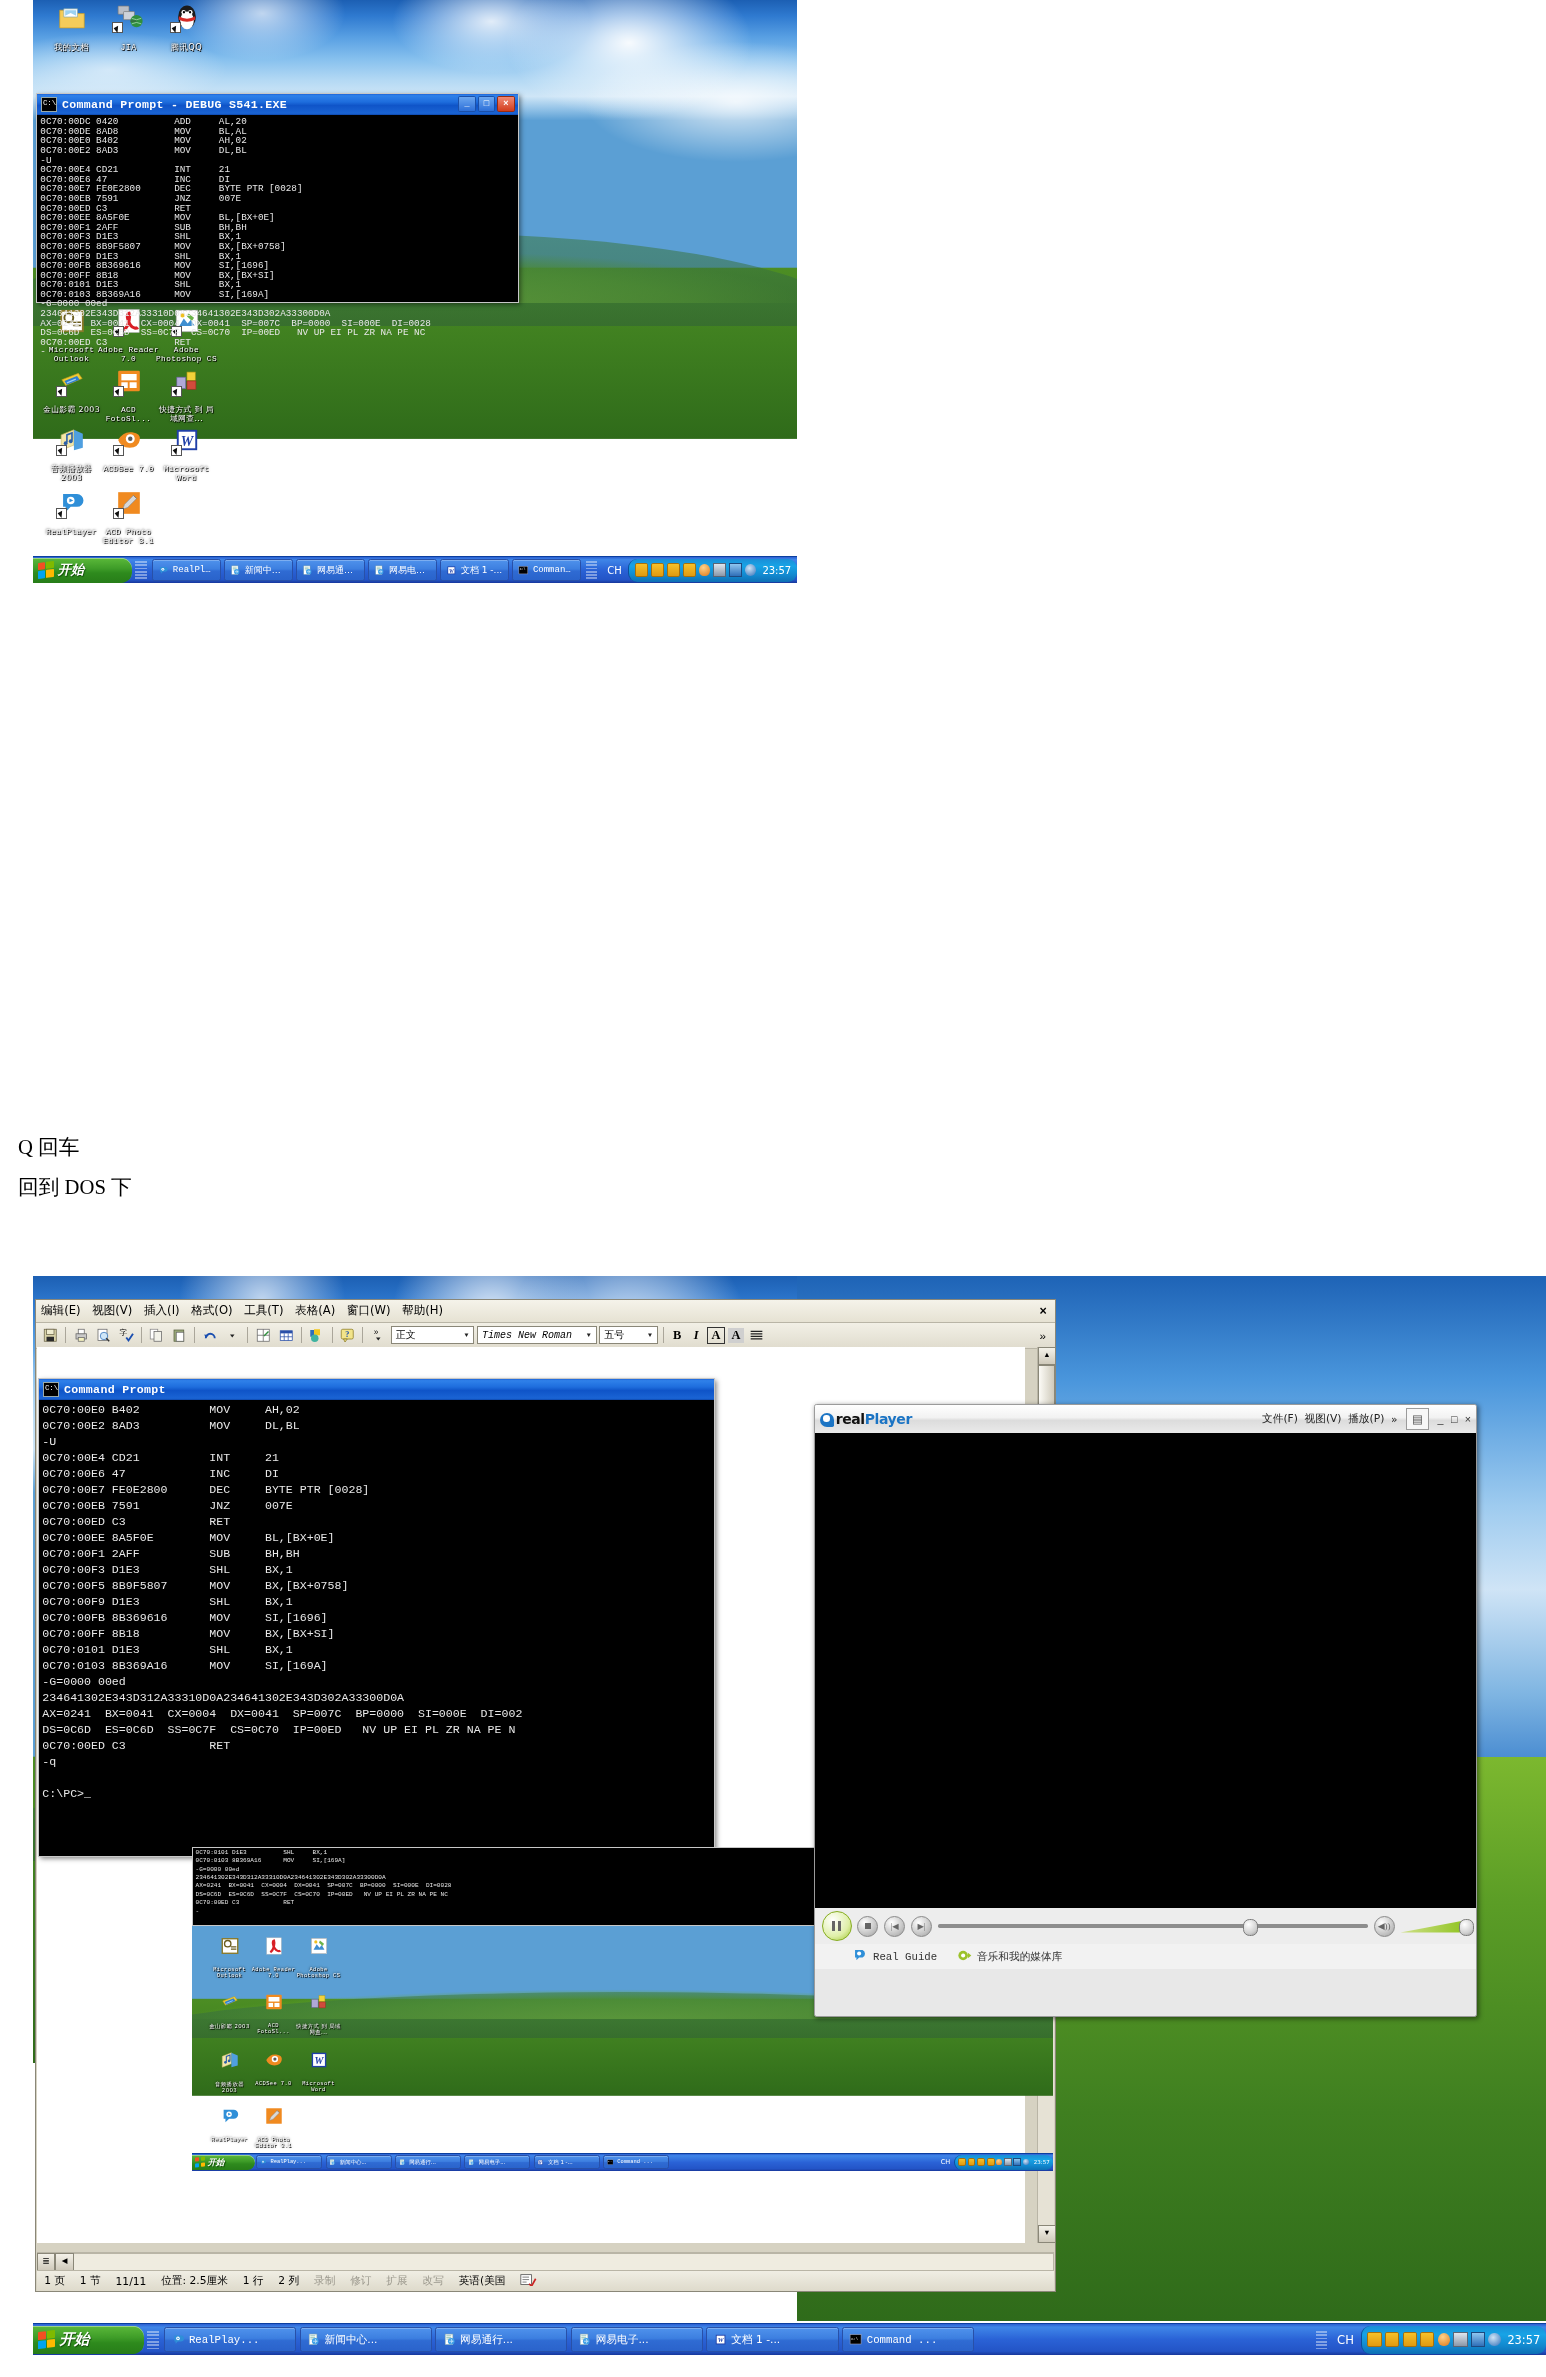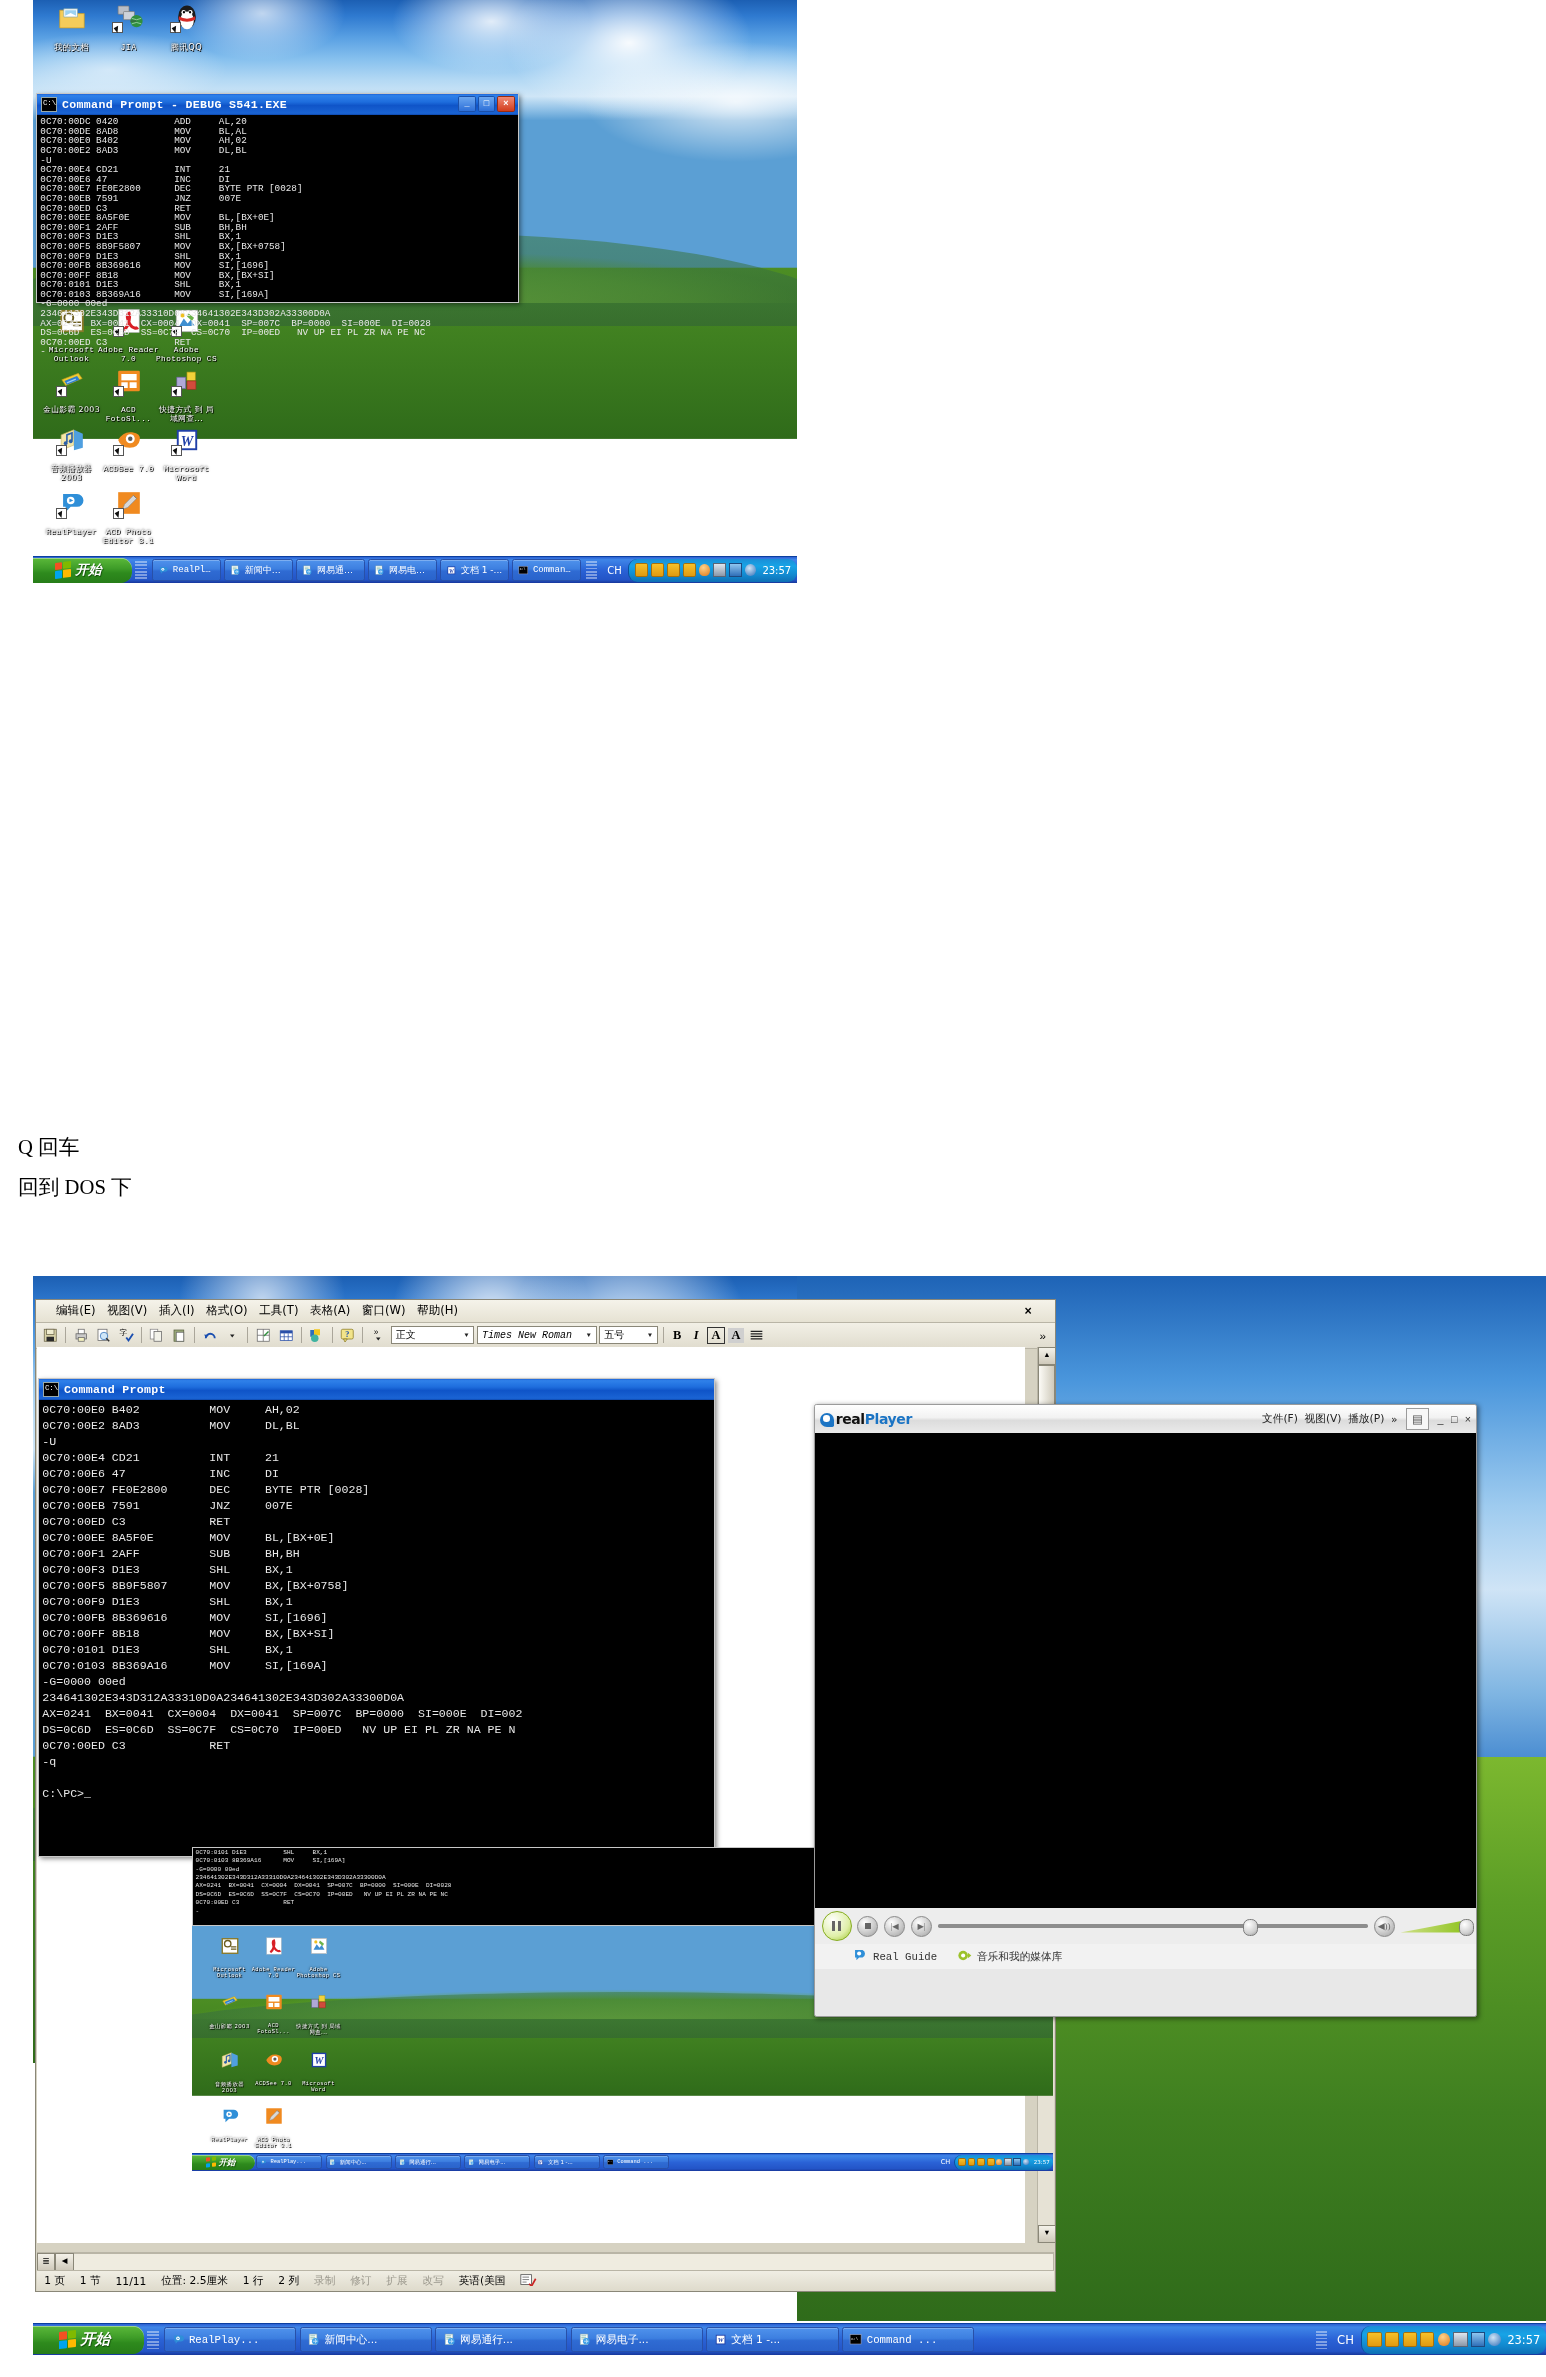--- a/index.html
+++ b/index.html
@@ -52,21 +52,21 @@
   .shc:after{content:"";position:absolute;left:2.5px;top:2.5px;width:0;height:0;
     border-left:5.8px solid #111;border-bottom:5px solid transparent;border-top:1.7px solid transparent;
     transform:rotate(-40deg);}
 
   
   .taskbar{position:absolute;left:0;right:0;bottom:0;height:26.4px;
     background:linear-gradient(to bottom,#2b5ed1 0%,#3f86e8 10%,#2a62d6 50%,#2354c6 88%,#17379b 100%);
     border-top:0.8px solid #0b3fa0;display:flex;align-items:center;}
   .startbtn{height:25px;min-width:81px;display:flex;align-items:center;gap:4.1px;padding:0 13.2px 0 5px;
     background:linear-gradient(to bottom,#5bb93a 0%,#3e9c28 42%,#2e8a1d 60%,#277d18 100%);
-    border-radius:0 10.7px 10.7px 0;box-shadow:inset 0 0.8px 0 rgba(255,255,255,.5);justify-content:center;}
+    border-radius:0 10.7px 10.7px 0;box-shadow:inset 0 0.8px 0 rgba(255,255,255,.5);}
   .startbtn .t{font-family:"DejaVu Sans",sans-serif;font-style:italic;font-weight:bold;font-size:13.2px;color:#fff;
     text-shadow:0.8px 0.8px 0.8px #114a08;}
   .winlogo{width:15.7px;height:15.7px;display:grid;grid-template-columns:1fr 1fr;grid-template-rows:1fr 1fr;gap:1.2px;
     transform:skewY(-8deg);}
   .winlogo i{display:block;border-radius:0.8px;}
   .quick{width:11.6px;height:18px;margin:0 3.3px;background:
      repeating-linear-gradient(to bottom,rgba(255,255,255,.75) 0 1.7px,transparent 1.7px 3.3px);
      opacity:.55;}
   .tbtn{height:20px;margin:0 1.7px;padding:0 6.6px;display:flex;align-items:center;gap:4.1px;min-width:0;
     background:linear-gradient(to bottom,#4f92ec 0%,#3d7fe0 45%,#2f६bd3 55%,#2a63cb 100%);
@@ -91,21 +91,21 @@
   .ctitle .ct{font-family:"Liberation Mono",monospace;font-weight:bold;font-size:11.6px;color:#fff;letter-spacing:0.3px;white-space:nowrap;}
   .cbtns{margin-left:auto;display:flex;gap:1.7px;padding-right:1.7px;}
   .cbtns b{width:15.7px;height:14px;display:block;
     background:linear-gradient(to bottom,#6ba7f0,#2d6fd8);border:0.8px solid #1b4fa8;border-radius:1.7px;
     font-family:"Liberation Sans",sans-serif;font-size:9px;color:#fff;text-align:center;line-height:13.2px;font-weight:bold;}
   .cbtns b.x{background:linear-gradient(to bottom,#f08a74,#d23d1d);border-color:#9a2a10;}
   .cbody{font-family:"Liberation Mono",monospace;color:#e8e8e8;white-space:pre;padding:2.5px 0 0 3.3px;}
 
   
   .word{position:absolute;background:#d6d2c2;border:0.8px solid #8a8778;}
-  .wmenu{height:21.5px;display:flex;align-items:center;gap:11.6px;padding:0 20px;
+  .wmenu{height:21.5px;display:flex;align-items:center;gap:11.6px;padding:0 5px;
     background:linear-gradient(to bottom,#f5f3ea,#e6e2d3);font-family:"DejaVu Sans",sans-serif;font-size:11.6px;color:#000;
     border-bottom:0.8px solid #b9b5a6;}
   .wtool{height:25px;display:flex;align-items:center;gap:2.5px;padding:0 4.1px;
     background:linear-gradient(to bottom,#f2f0e6,#e0dcce);border-bottom:0.8px solid #b9b5a6;}
   .tbi{width:18px;height:18px;border:0.8px solid transparent;display:flex;align-items:center;justify-content:center;}
   .tsep{width:0.8px;height:15.7px;background:#aaa69a;margin:0 2.5px;}
   .combo{height:16.5px;background:#fff;border:0.8px solid #8a8778;display:flex;align-items:center;
     font-family:"Liberation Mono",monospace;font-size:10px;padding:0 1.7px 0 4.1px;}
   .combo .cn{font-family:"DejaVu Sans",sans-serif;font-size:10px;}
   .combo .arw{margin-left:auto;width:10.7px;text-align:center;font-size:6.6px;color:#222;}

